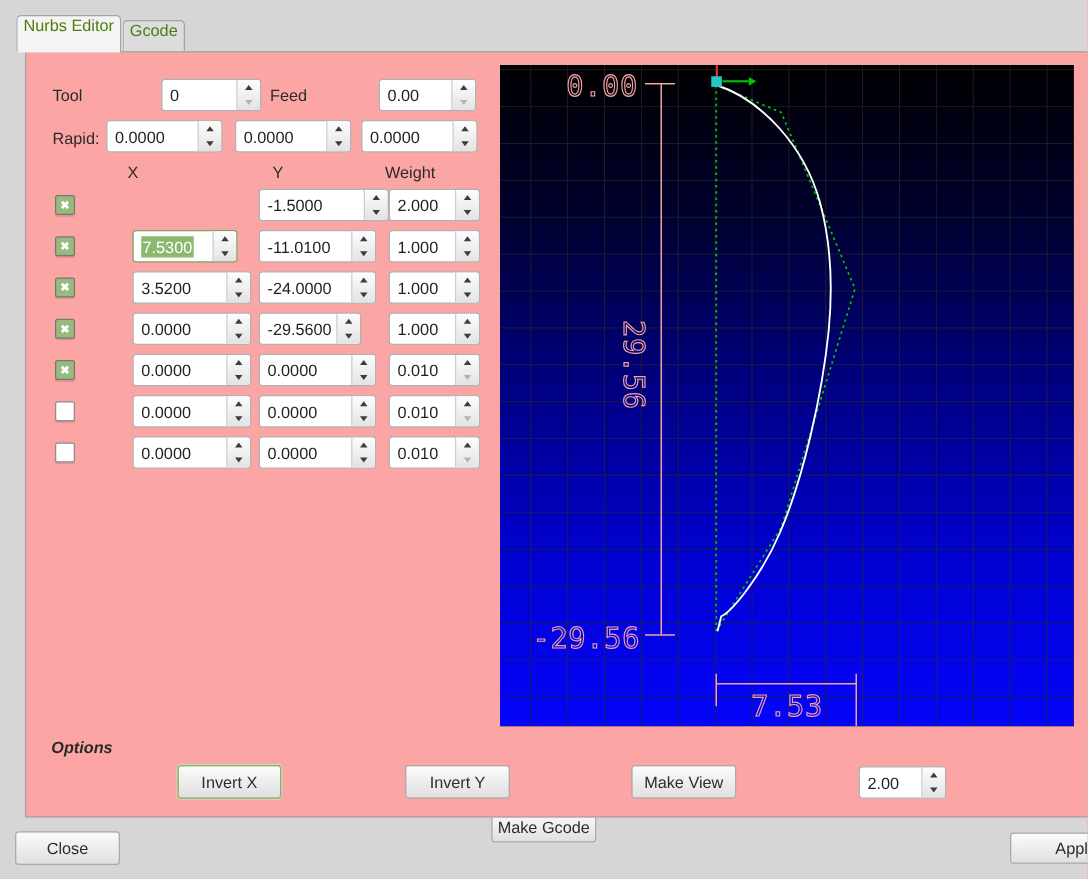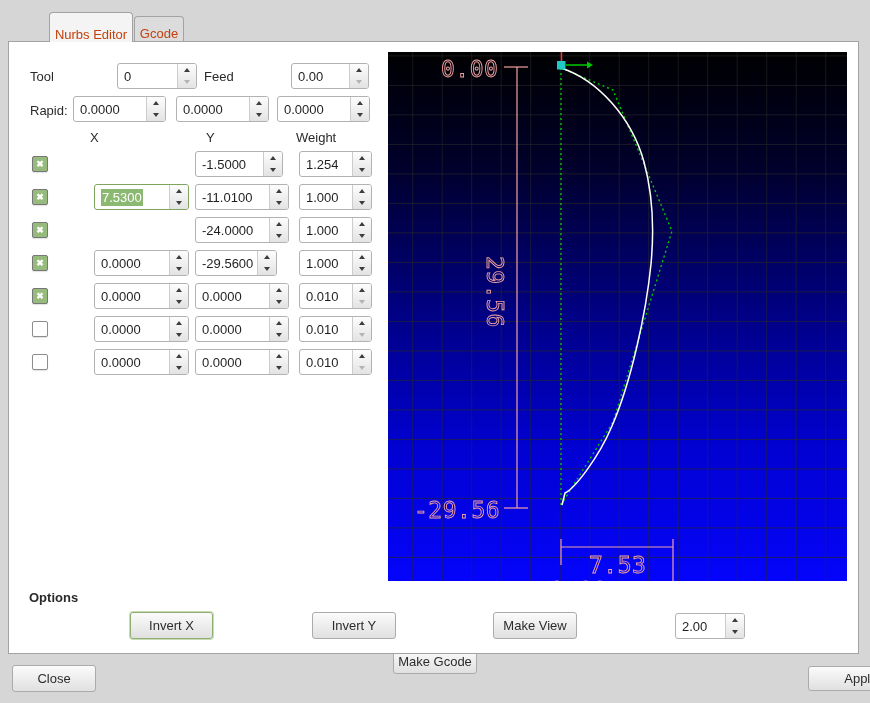--- a/index.html
+++ b/index.html
@@ -6,36 +6,35 @@
   html,body { width:870px; height:703px; }
   body {
     position:relative;
     background:#d6d6d6;
     font-family:"Liberation Sans", sans-serif;
     overflow:hidden;
   }
   
   .tab {
     position:absolute;
-    display:flex; align-items:flex-end; justify-content:center;
-    font-size:13px; color:#c2410c;
+    display:flex; align-items:flex-start; justify-content:center;
+    font-size:13px; color:#4d7c0f;
     border:1px solid #a3a3a3;
     border-bottom:none;
     border-radius:4px 4px 0 0;
-    margin-left:36px;
   }
   .tab.active { left:13px; top:12px; width:84px; height:30px; background:#f4f4f4; z-index:3; }
   .tab.inactive { left:98px; top:16px; width:50px; height:25px; background:#dcdcdc; z-index:1; }
   
   .page {
-    position:absolute; left:8px; top:41px; width:851px; height:613px;
-    background:#ffffff; border:1px solid #a3a3a3; z-index:2;
+    position:absolute; left:20px; top:41px; width:851px; height:613px;
+    background:#fca5a5; border:1px solid #a3a3a3; z-index:2;
   }
   .lbl { position:absolute; font-size:13px; color:#2a2a2a; white-space:nowrap; }
-  .lbl.bold { font-weight:bold; }
+  .lbl.bold { font-weight:bold;font-style:italic; }
   
   .spin {
     position:absolute; height:26px;
     background:#ffffff; border:1px solid #b2b2b2; border-radius:3px;
     display:flex; overflow:hidden;
   }
   .spin.focus { border-color:#7fa45f; }
   .spin-val {
     flex:1; display:flex; align-items:center;
     font-size:13px; color:#1f1f1f; padding-left:6px; overflow:hidden; white-space:nowrap;
@@ -141,39 +140,39 @@
       </span>
   </div>
 
   <span class="lbl" style="left:81px;top:88px">X</span>
   <span class="lbl" style="left:197px;top:88px">Y</span>
   <span class="lbl" style="left:287px;top:88px">Weight</span>
 
   <div class="cb checked" style="left:23px;top:114px">
       <span class="cb-x">✖</span>
     </div>
-  <div class="spin" style="left:186px;top:109px;width:88px">
+  <div class="spin" style="left:186px;top:109px;width:104px">
       <span class="spin-val">-1.5000</span>
       <span class="spin-btns">
         <span class="sb up"></span>
         <span class="sb dn"></span>
       </span>
     </div>
   <div class="spin" style="left:290px;top:109px;width:73px">
-      <span class="spin-val">1.254</span>
+      <span class="spin-val">2.000</span>
       <span class="spin-btns">
         <span class="sb up"></span>
         <span class="sb dn"></span>
       </span>
     </div>
 
   <div class="cb checked" style="left:23px;top:147px">
       <span class="cb-x">✖</span>
     </div>
-  <div class="spin focus" style="left:85px;top:142px;width:95px">
+  <div class="spin focus" style="left:85px;top:142px;width:84px">
       <span class="spin-val">
         <span class="sel">7.5300</span>
       </span>
       <span class="spin-btns">
         <span class="sb up"></span>
         <span class="sb dn"></span>
       </span>
     </div>
   <div class="spin" style="left:186px;top:142px;width:94px">
       <span class="spin-val">-11.0100</span>
@@ -185,20 +184,27 @@
   <div class="spin" style="left:290px;top:142px;width:73px">
       <span class="spin-val">1.000</span>
       <span class="spin-btns">
         <span class="sb up"></span>
         <span class="sb dn"></span>
       </span>
     </div>
 
   <div class="cb checked" style="left:23px;top:180px">
       <span class="cb-x">✖</span>
+    </div>
+  <div class="spin" style="left:85px;top:175px;width:95px">
+      <span class="spin-val">3.5200</span>
+      <span class="spin-btns">
+        <span class="sb up"></span>
+        <span class="sb dn"></span>
+      </span>
     </div>
   <div class="spin" style="left:186px;top:175px;width:94px">
       <span class="spin-val">-24.0000</span>
       <span class="spin-btns">
         <span class="sb up"></span>
         <span class="sb dn"></span>
       </span>
     </div>
   <div class="spin" style="left:290px;top:175px;width:73px">
       <span class="spin-val">1.000</span>

